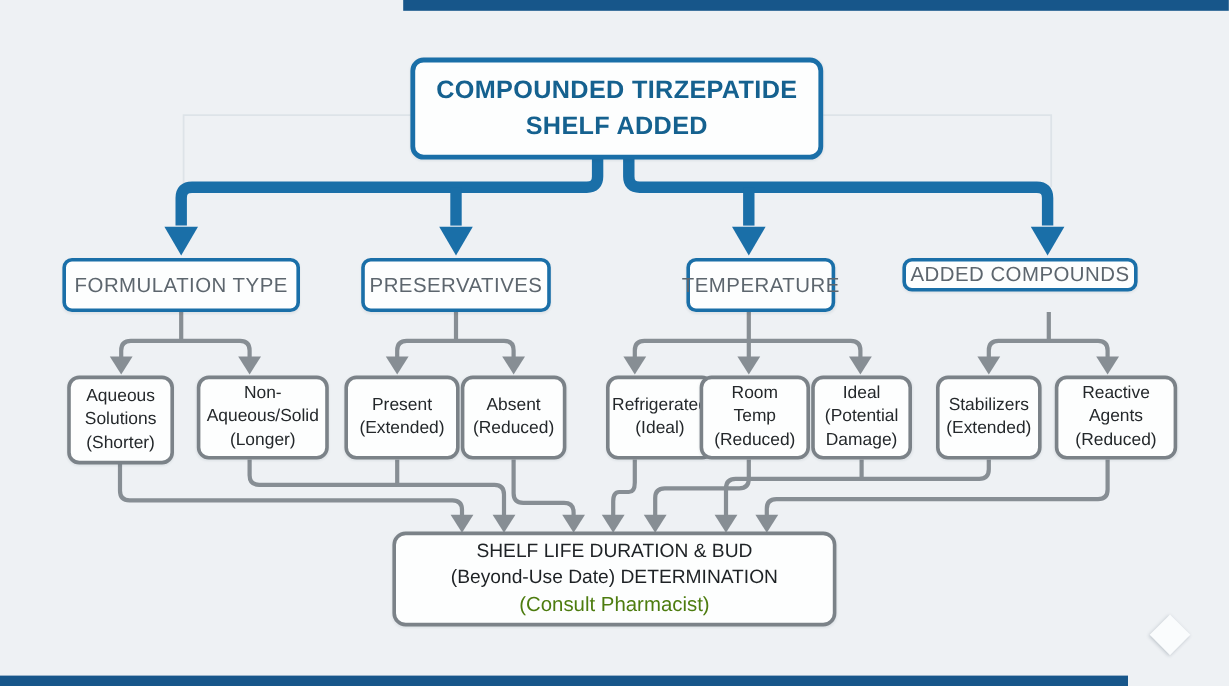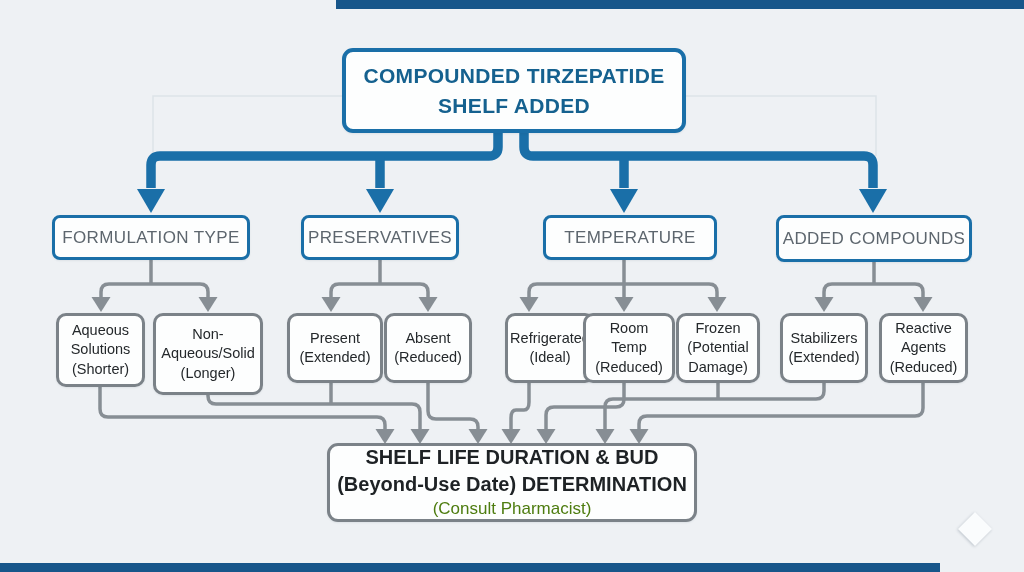--- a/index.html
+++ b/index.html
@@ -40,21 +40,21 @@
   }
   .cat-box{border:3px solid var(--accent-blue);border-radius:8px;}
   .cat-label{
     font-size:17px;color:var(--category-text);letter-spacing:.4px;
   }
   .leaf-box{border:3px solid var(--node-border-gray);border-radius:10px;}
   .leaf-label{
     white-space:pre-line;font-size:14.5px;line-height:1.32;color:var(--node-text);
   }
   .outcome-box{border:3.5px solid var(--node-border-gray);border-radius:11px;flex-direction:column;}
-  .outcome-line-bold{font-weight:bold;font-size:20px;line-height:1.35;color:#1e2225;}
+  .outcome-line-bold{font-weight:normal;font-size:16px;line-height:1.35;color:#1e2225;}
   .outcome-line-reg{font-size:17px;line-height:1.35;color:#4d7c0f;}
   .bar{position:absolute;background:var(--bar-navy);z-index:3;}
   .bar-top{left:336px;top:0;width:688px;height:9px;}
   .bar-bottom{left:0;top:563px;width:940px;height:9px;}
   .diamond{
     position:absolute;left:963px;top:517px;width:24px;height:24px;z-index:3;
     background:#fafcfd;transform:rotate(45deg);
     box-shadow:0 1px 3px rgba(40,60,80,0.25);
   }
 </style>
@@ -117,33 +117,33 @@
     <span class="title-label">COMPOUNDED TIRZEPATIDE
 SHELF ADDED</span>
   </div>
 
   <div class="node cat-box" style="left:52px;top:215px;width:198px;height:45px">
     <span class="cat-label">FORMULATION TYPE</span>
   </div>
   <div class="node cat-box" style="left:301px;top:215px;width:158px;height:45px">
     <span class="cat-label">PRESERVATIVES</span>
   </div>
-  <div class="node cat-box" style="left:543px;top:215px;width:174px;height:45px">
+  <div class="node cat-box" style="left:572px;top:215px;width:124px;height:45px">
     <span class="cat-label">TEMPERATURE</span>
   </div>
-  <div class="node cat-box" style="left:776px;top:215px;width:196px;height:47px">
+  <div class="node cat-box" style="left:752px;top:215px;width:196px;height:28px">
     <span class="cat-label">ADDED COMPOUNDS</span>
   </div>
 
   <div class="node leaf-box" style="left:56px;top:313px;width:89px;height:74px">
     <span class="leaf-label">Aqueous
 Solutions
 (Shorter)</span>
   </div>
-  <div class="node leaf-box" style="left:153px;top:313px;width:110px;height:82px">
+  <div class="node leaf-box" style="left:164px;top:313px;width:110px;height:70px">
     <span class="leaf-label">Non-
 Aqueous/Solid
 (Longer)</span>
   </div>
   <div class="node leaf-box" style="left:287px;top:313px;width:96px;height:70px">
     <span class="leaf-label">Present
 (Extended)</span>
   </div>
   <div class="node leaf-box" style="left:384px;top:313px;width:88px;height:70px">
     <span class="leaf-label">Absent
@@ -152,29 +152,29 @@
   <div class="node leaf-box" style="left:505px;top:313px;width:90px;height:70px">
     <span class="leaf-label">Refrigerated
 (Ideal)</span>
   </div>
   <div class="node leaf-box" style="left:583px;top:313px;width:92px;height:70px">
     <span class="leaf-label">Room
 Temp
 (Reduced)</span>
   </div>
   <div class="node leaf-box" style="left:676px;top:313px;width:84px;height:70px">
-    <span class="leaf-label">Frozen
+    <span class="leaf-label">Ideal
 (Potential
 Damage)</span>
   </div>
   <div class="node leaf-box" style="left:780px;top:313px;width:88px;height:70px">
     <span class="leaf-label">Stabilizers
 (Extended)</span>
   </div>
-  <div class="node leaf-box" style="left:879px;top:313px;width:89px;height:70px">
+  <div class="node leaf-box" style="left:879px;top:313px;width:102px;height:70px">
     <span class="leaf-label">Reactive
 Agents
 (Reduced)</span>
   </div>
 
   <div class="node outcome-box" style="left:327px;top:443px;width:370px;height:79px">
     <span class="outcome-line-bold">SHELF LIFE DURATION &amp; BUD</span>
     <span class="outcome-line-bold">(Beyond-Use Date) DETERMINATION</span>
     <span class="outcome-line-reg">(Consult Pharmacist)</span>
   </div>

